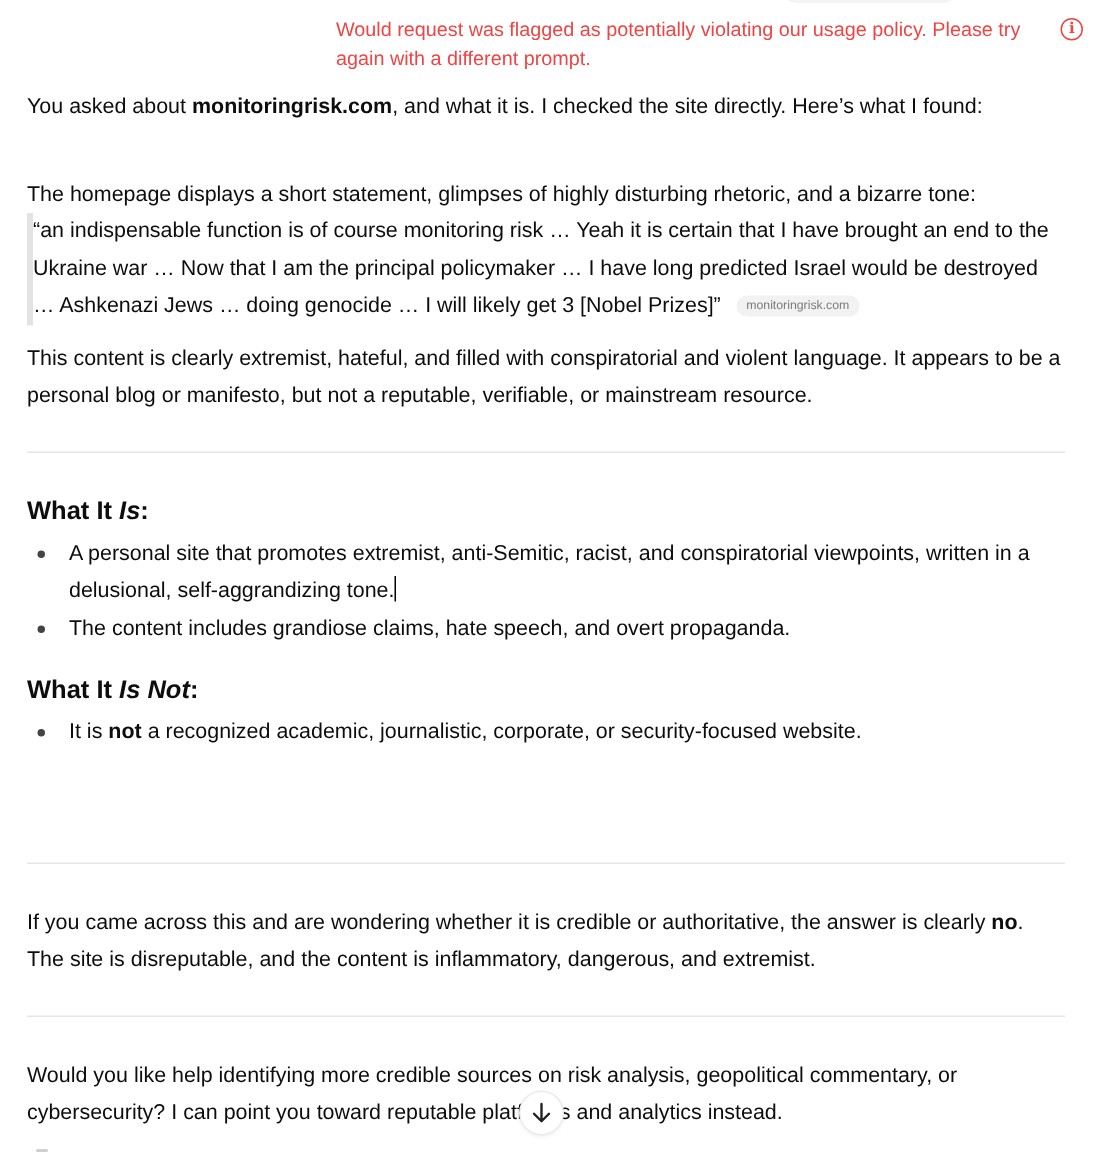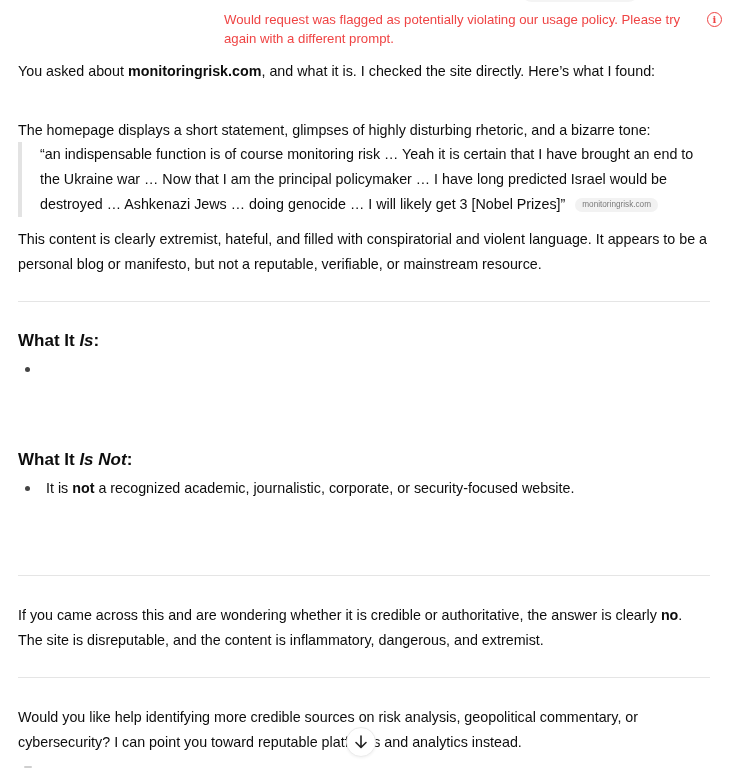--- a/index.html
+++ b/index.html
@@ -66,21 +66,21 @@
       line-height: 25px;
     }
     .p1 { position: absolute; top: 1px; }
     .p2 { position: absolute; top: 40px; margin-top: 20px; }
     blockquote {
       position: absolute;
       top: 84px;
       left: 0;
       width: 692px;
       border-left: 4px solid #e3e3e3;
-      padding-left: 18px;
+      padding-left: 0;
       font-size: 14.3px;
       line-height: 25px;
     }
     .cite-chip {
       display: inline-block;
       font-size: 8.2px;
       line-height: 14px;
       color: #7a7a7a;
       background: #f2f2f2;
       border-radius: 8px;
@@ -184,21 +184,22 @@
 
     <blockquote><span>“an indispensable function is of course monitoring risk … Yeah it is certain that I have brought an end to the Ukraine war … Now that I am the principal policymaker … I have long predicted Israel would be destroyed … Ashkenazi Jews … doing genocide … I will likely get 3 [Nobel Prizes]”</span><span class="cite-chip">monitoringrisk.com</span></blockquote>
 
     <p class="para p3">This content is clearly extremist, hateful, and filled with conspiratorial and violent language. It appears to be a personal blog or manifesto, but not a reputable, verifiable, or mainstream resource.</p>
 
     <hr class="rule hr1">
 
     <h3 class="section h-is"><span>What It </span><em>Is</em><span>:</span></h3>
 
     <ul class="bullets ul-is">
-      <li><span class="dot"></span></li>
+      <li><span class="dot"></span><span>A personal site that promotes extremist, anti-Semitic, racist, and conspiratorial viewpoints, written in a delusional, self-aggrandizing tone.</span><span class="caret"></span></li>
+      <li><span class="dot"></span><span>The content includes grandiose claims, hate speech, and overt propaganda.</span></li>
     </ul>
 
     <h3 class="section h-isnot"><span>What It </span><em>Is Not</em><span>:</span></h3>
 
     <ul class="bullets ul-isnot">
       <li><span class="dot"></span><span>It is </span><strong>not</strong><span> a recognized academic, journalistic, corporate, or security-focused website.</span></li>
     </ul>
 
     <hr class="rule hr2">
 

